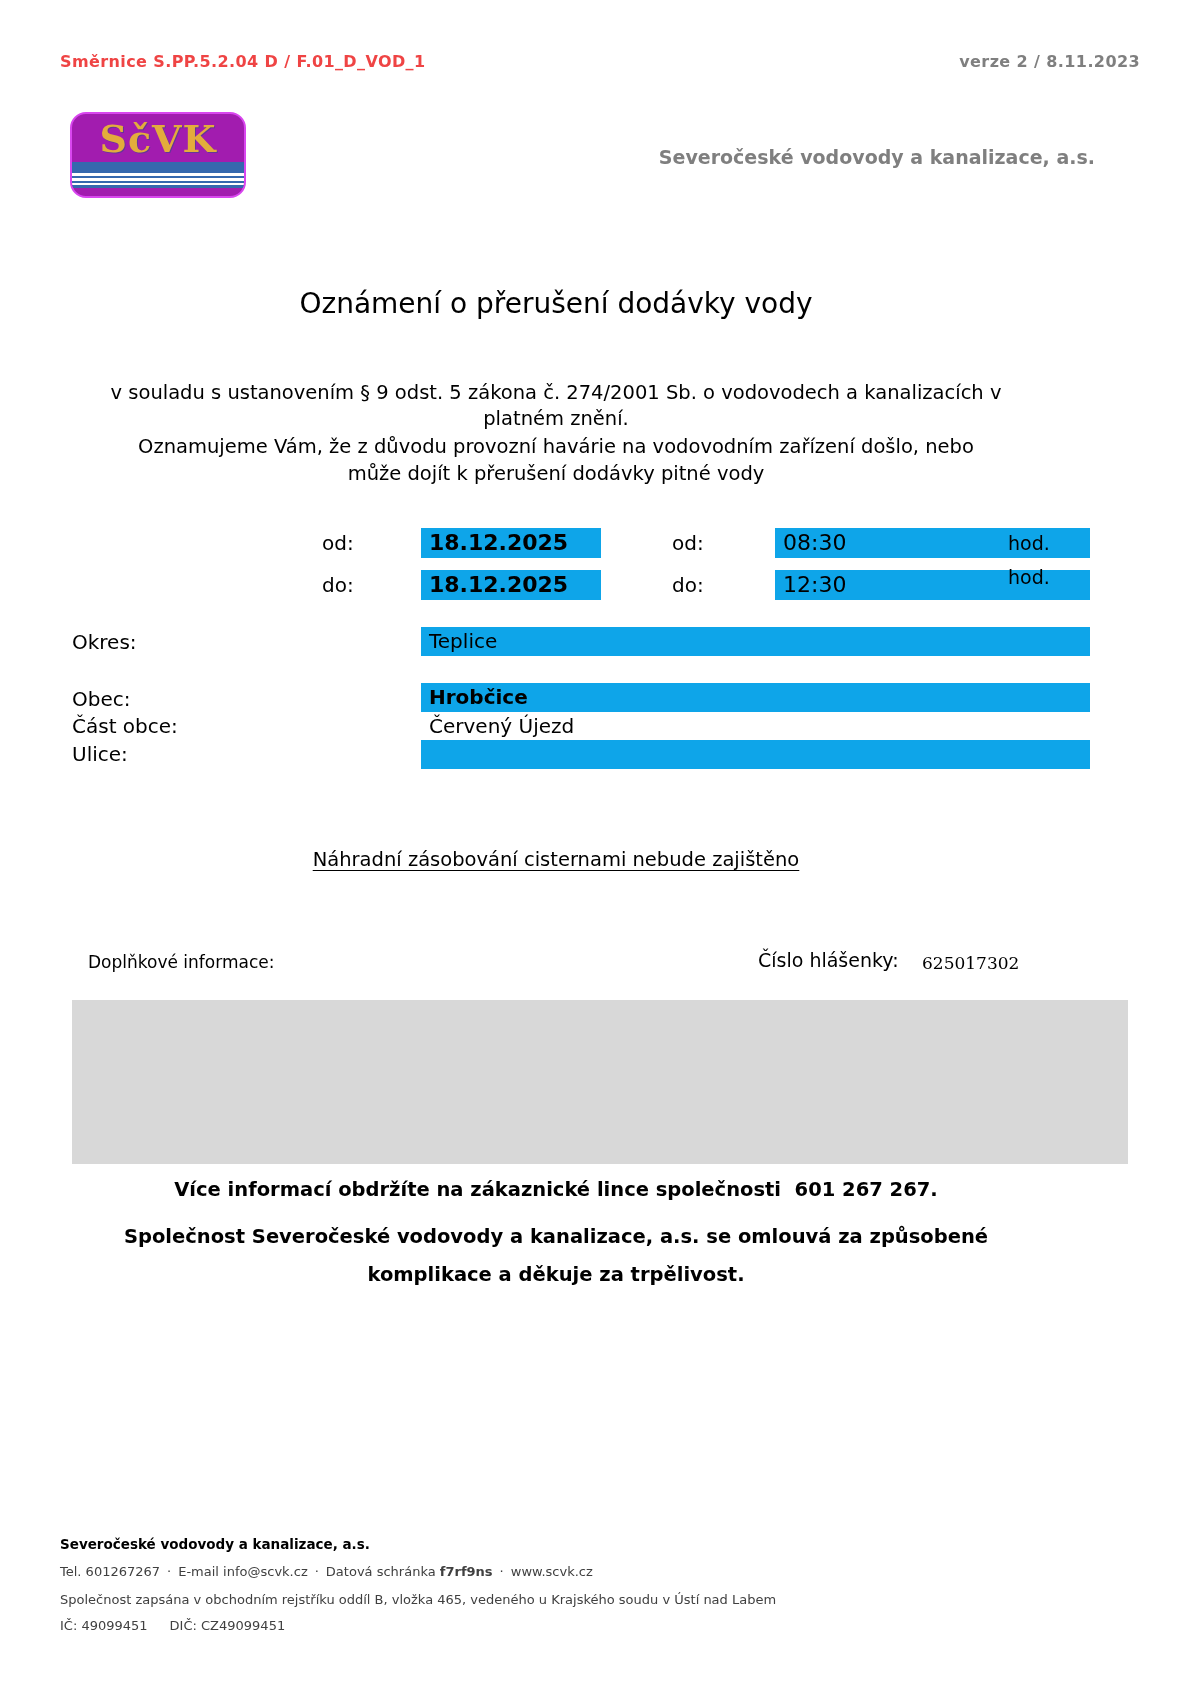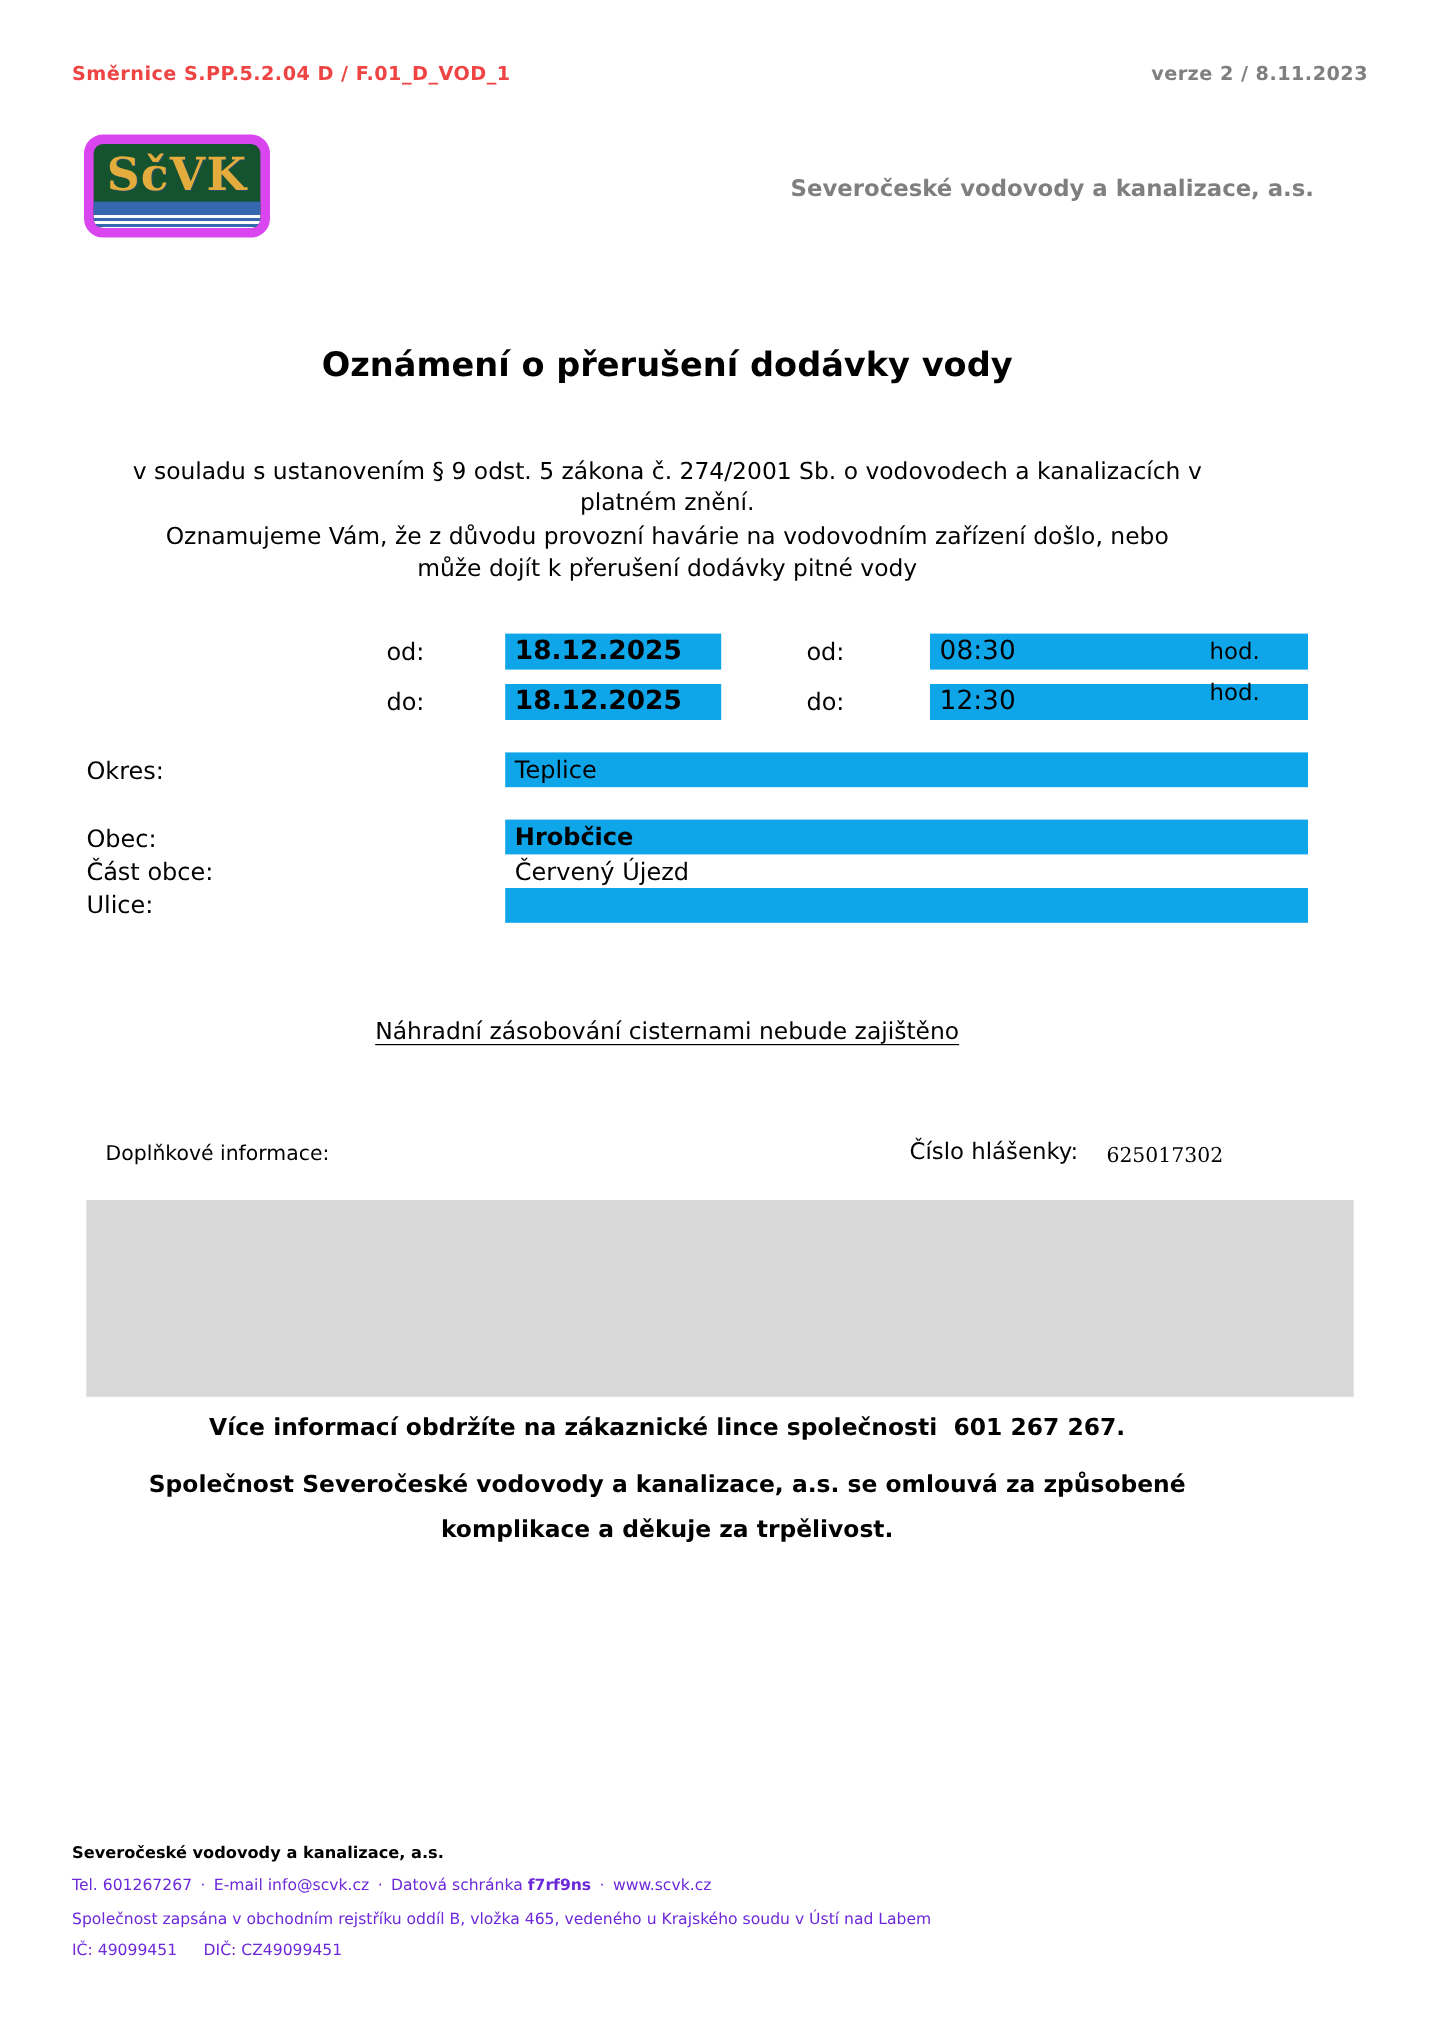--- a/index.html
+++ b/index.html
@@ -4,35 +4,35 @@
 <style>
   html,body { margin:0; padding:0; background:#ffffff; }
   body { font-family:"DejaVu Sans", sans-serif; color:#000; }
   .page { position:relative; width:1200px; height:1697px; background:#fff; overflow:hidden; }
 
   
   .hdr-left  { position:absolute; left:60px;  top:52px; font-size:16px; font-weight:bold; color:#ef4444; letter-spacing:.4px; }
   .hdr-right { position:absolute; right:60px; top:52px; font-size:16px; font-weight:bold; color:#7f7f7f; letter-spacing:.4px; }
 
   
-  .logo { position:absolute; left:70px; top:112px; width:155px; height:86px; box-sizing:border-box;
-          border:8px solid #d946ef; border-radius:16px; background:#14532d; overflow:hidden; }
+  .logo { position:absolute; left:70px; top:112px; width:176px; height:86px; box-sizing:border-box;
+          border:2px solid #d946ef; border-radius:16px; background:#a21caf; overflow:hidden; }
   .logo-text { height:48px; display:flex; align-items:center; justify-content:center;
                font-family:"DejaVu Serif", serif; font-weight:bold; font-size:38px; color:#E3AC3C;
                letter-spacing:1px; text-shadow:1px 1px 0 rgba(45,79,134,.55); }
   .logo-stripes { height:26px;
     background:linear-gradient(to bottom,
       #3568AE 0 42%, #ffffff 42% 52%, #3568AE 52% 62%, #ffffff 62% 72%,
       #3568AE 72% 82%, #ffffff 82% 90%, #3568AE 90% 100%); }
 
   .company { position:absolute; top:146px; right:105px; font-size:19px; font-weight:bold; color:#7f7f7f; }
 
   
   .centercol { position:absolute; left:72px; width:968px; text-align:center; }
-  .title    { top:287px; font-size:28px; font-weight:bold; }
+  .title    { top:287px; font-size:28px; font-weight:normal; }
   .legal    { top:356px; font-size:19.5px; line-height:26px;margin-top:24px; }
   .legal > div    { max-width:910px; margin:0 auto; }
   .announce { top:433px; font-size:19.5px; line-height:27px; }
   .announce > div { max-width:880px; margin:0 auto; }
 
   
   .lbl  { position:absolute; font-size:20px; }
   .field { position:absolute; background:#0ea5e9; box-sizing:border-box; padding-left:8px; }
   .datefield { width:180px; height:30px; line-height:30px; font-size:22px; font-weight:bold; }
   .timefield { width:315px; height:30px; line-height:30px; font-size:22px; }
@@ -45,21 +45,21 @@
   .addl-label { position:absolute; left:88px; top:952px; font-size:17px; }
   .report-label { position:absolute; left:758px; top:949px; font-size:19px; }
   .report-num { position:absolute; left:922px; top:953px; font-size:17px; font-family:"DejaVu Serif", serif; }
 
   .graybox { position:absolute; left:72px; top:1000px; width:1056px; height:164px; background:#d8d8d8; }
 
   .moreinfo { top:1178px; font-size:19.5px; font-weight:bold; white-space:pre-wrap; }
   .apology  { top:1218px; font-size:19.5px; font-weight:bold; line-height:38px; }
 
   
-  .f-line { position:absolute; left:60px; font-size:13px; color:#6d28d9; }
+  .f-line { position:absolute; left:60px; font-size:13px; color:#404040; }
   .f1 { top:1536px; font-weight:bold; color:#000; font-size:13.5px; }
   .f2 { top:1564px; }
   .f3 { top:1592px; }
   .f4 { top:1618px; }
   .sep { display:inline-block; margin:0 7px; }
   .bold { font-weight:bold; }
   .gap-left { margin-left:22px; }
 </style>
 </head>
 <body>

